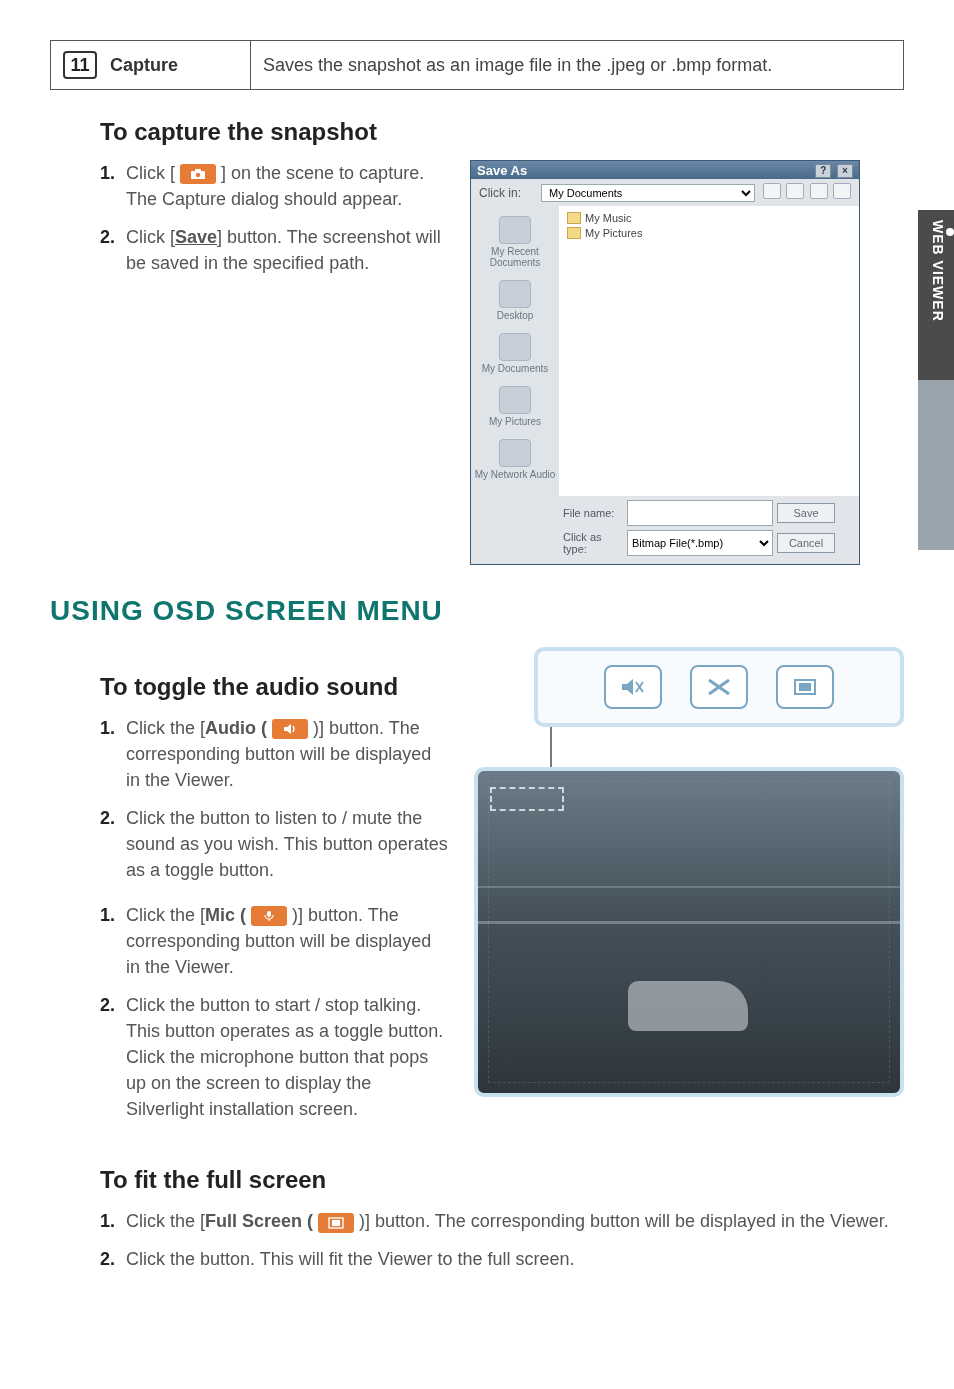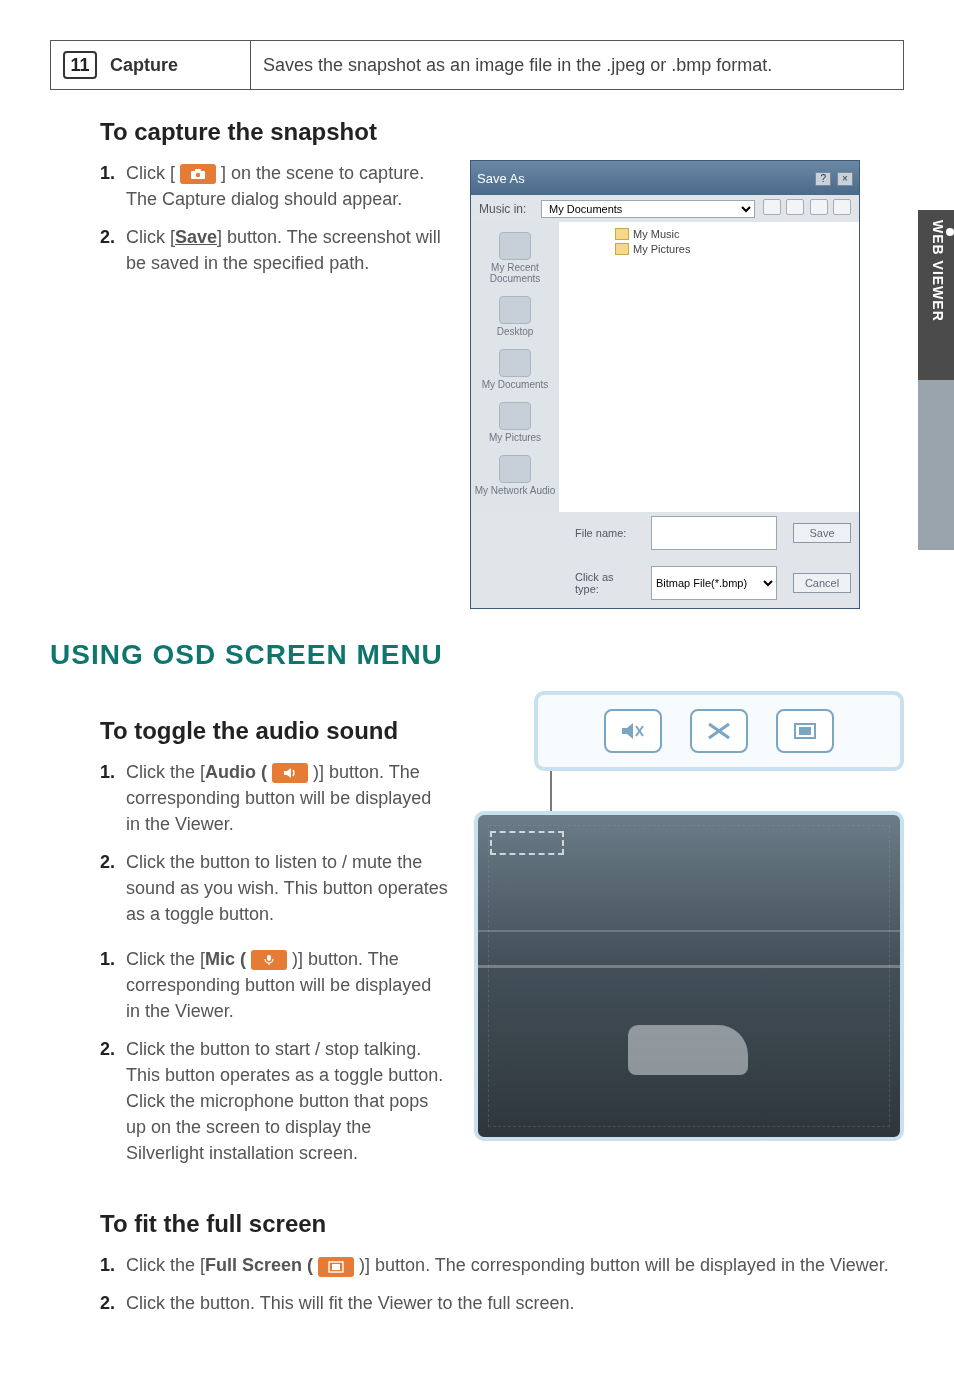--- a/index.html
+++ b/index.html
@@ -133,25 +133,26 @@
     width: 390px;
     border: 1px solid #3a5a7a;
     background: #e6eaee;
     font-size: 12px;
     color: #555;
     position: relative;
   }
   .dlg-title {
     background: linear-gradient(#6a88a6, #4a6a8a);
     color: #fff;
-    padding: 9px 6px;
+    padding: 1px 6px;
     font-size: 13px;
     display: flex;
     justify-content: space-between;
     align-items: center;
+    font-weight: bold;
   }
   .dlg-title .ctrls span {
     display: inline-block;
     width: 16px; height: 14px;
     background: #c9d2db;
     margin-left: 2px;
     border: 1px solid #7a8a9a;
     text-align: center;
     font-size: 10px;
     color: #334;
@@ -204,39 +205,39 @@
     border-radius: 4px;
   }
   .dlg-main {
     flex: 1;
     background: #fff;
     padding: 6px 8px;
     color: #444;
   }
   .dlg-main .folder {
     display: flex; align-items: center; gap: 4px;
-    font-size: 11px; margin-bottom: 3px; margin-left: 48px;
+    font-size: 11px; margin-bottom: 3px;
   }
   .dlg-main .fico {
     width: 14px; height: 12px;
     background: #f5d98a;
     border: 1px solid #caa84a;
   }
   .dlg-bottom {
     display: grid;
     grid-template-columns: 88px 60px 1fr 58px;
-    gap: 16px;
-    padding: 4px 8px 8px 0;
+    gap: 4px;
+    padding: 4px 24px 8px 0;
     align-items: center;
     background: #e1e5ea;
   }
   .dlg-bottom .slab { font-size: 11px; color: #556; }
   .dlg-bottom input, .dlg-bottom select {
     font-size: 11px;
-    height: 34px;
+    height: 26px;
     border: 1px solid #9aa;
     background: #fff;
     width: 100%;
   }
   .dlg-bottom button {
     font-size: 11px;
     height: 20px;
     border: 1px solid #8a99a8;
     background: #eef1f4;
     color: #667;
@@ -368,21 +369,21 @@
       <div class="right">
         <div class="dialog">
           <div class="dlg-title">
             <span>Save As</span>
             <span class="ctrls">
               <span>?</span>
               <span>×</span>
             </span>
           </div>
           <div class="dlg-row">
-            <span class="lbl">Music in:</span>
+            <span class="lbl">Click in:</span>
             <select class="combo">
               <option>My Documents</option>
             </select>
             <span class="dlg-icons">
               <span></span>
               <span></span>
               <span></span>
               <span></span>
             </span>
           </div>

